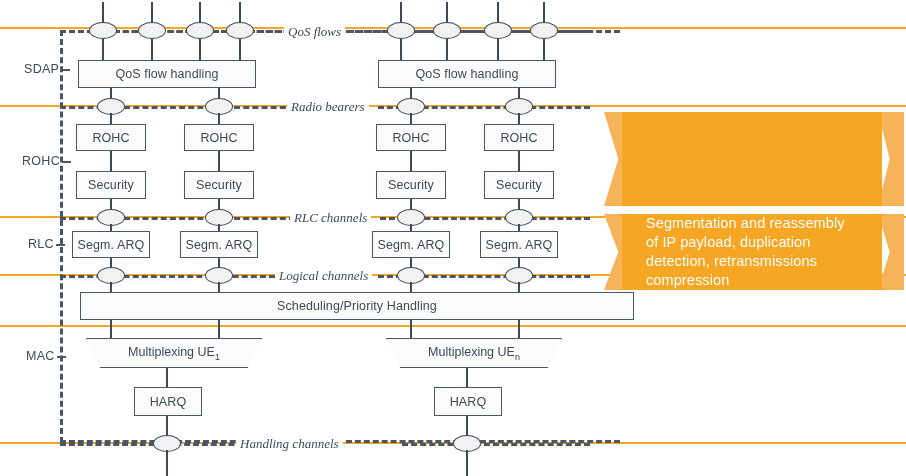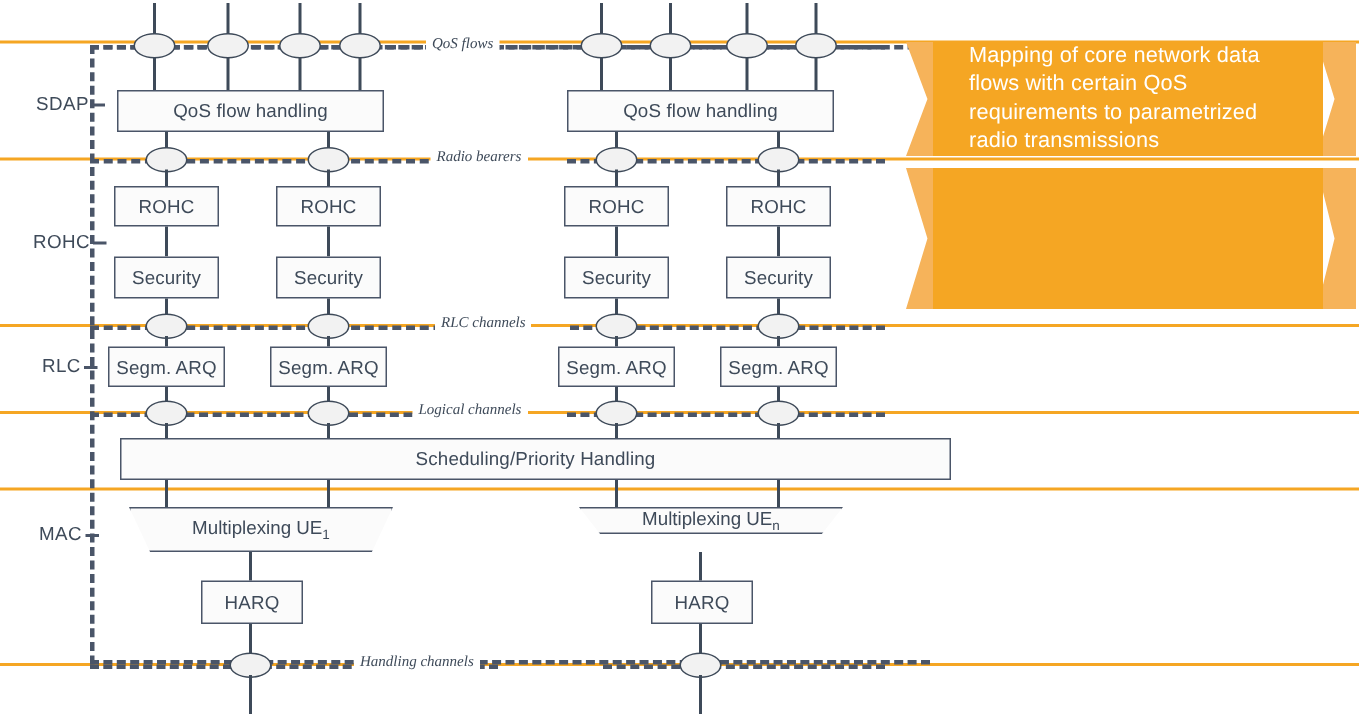--- a/index.html
+++ b/index.html
@@ -39,21 +39,21 @@
         clip-path:polygon(0 0,100% 0,92% 100%,8% 100%);}
   .trap .traplbl{position:relative;z-index:2;}
 
   
   .layerlbl{position:absolute;color:#3E4A59;font-size:12.5px;
             letter-spacing:.3px;white-space:nowrap;}
   .layerlbl .tick{display:inline-block;width:9px;height:0;
             border-top:2.4px solid #4A5568;vertical-align:middle;margin-left:2px;}
 
   
-  .chanlbl{position:absolute;font-style:italic;font-size:10px;
+  .chanlbl{position:absolute;font-style:italic;font-size:13px;
            color:#3E4A59;background:#fff;padding:0 4px;white-space:nowrap;
            font-family:"Liberation Serif","DejaVu Serif",serif;}
 
   
   .banner{position:absolute;box-sizing:border-box;}
   .banner .tail{position:absolute;top:0;bottom:0;width:26px;
                 background:#F6B35A;}
   .banner .tail.left{left:0;clip-path:polygon(100% 0,100% 100%,0 100%,55% 50%,0 0);}
   .banner .tail.right{right:0;clip-path:polygon(0 0,100% 50%,0 100%,0 100%,0 0);
                 clip-path:polygon(0 0,45% 50%,0 100%,100% 100%,100% 0);}
@@ -216,48 +216,48 @@
   <div class="vline" style="left:110px;top:320px;height:18px;"></div>
   <div class="vline" style="left:218px;top:320px;height:18px;"></div>
   <div class="vline" style="left:410px;top:320px;height:18px;"></div>
   <div class="vline" style="left:518px;top:320px;height:18px;"></div>
 
   <div class="trap" style="left:86px;top:338px;width:176px;height:30px;">
     <div class="trapbg"></div>
     <div class="traplbl"><span>Multiplexing UE</span><sub style="font-size:9px">1</sub></div>
   </div>
 
-  <div class="trap" style="left:386px;top:338px;width:176px;height:18px;">
+  <div class="trap" style="left:386px;top:338px;width:176px;height:30px;">
     <div class="trapbg"></div>
     <div class="traplbl"><span>Multiplexing UE</span><sub style="font-size:9px">n</sub></div>
   </div>
 
   <div class="vline" style="left:166px;top:368px;height:20px;"></div>
   <div class="vline" style="left:466px;top:368px;height:20px;"></div>
 
   <div class="pbox" style="left:134px;top:387px;width:68px;height:29px;">HARQ</div>
   <div class="pbox" style="left:434px;top:387px;width:68px;height:29px;">HARQ</div>
 
   <div class="vline" style="left:166px;top:416px;height:21px;"></div>
   <div class="vline" style="left:466px;top:416px;height:21px;"></div>
 
   <div class="sap" style="left:153px;top:435px;"></div>
   <div class="sap" style="left:453px;top:435px;"></div>
 
   <div class="vline" style="left:166px;top:450px;height:26px;"></div>
   <div class="vline" style="left:466px;top:450px;height:26px;"></div>
 
-  <div class="banner" style="left:604px;top:28px;width:300px;height:76px;">
-    <div class="tail left"></div>
-    <div class="tail right"></div>
-    <div class="body"></div>
-    <div class="txt">Mapping of core network data flows with certain QoS requirements to parametrized radio transmissions</div>
-  </div>
 
   <div class="banner" style="left:604px;top:112px;width:300px;height:94px;">
     <div class="tail left"></div>
     <div class="tail right"></div>
     <div class="body"></div>
   </div>
 
+  <div class="banner" style="left:604px;top:214px;width:300px;height:76px;">
+    <div class="tail left"></div>
+    <div class="tail right"></div>
+    <div class="body"></div>
+    <div class="txt">Segmentation and reassembly of IP payload, duplication detection, retransmissions compression</div>
+  </div>
 
 
 </div>
 
 </body></html>

